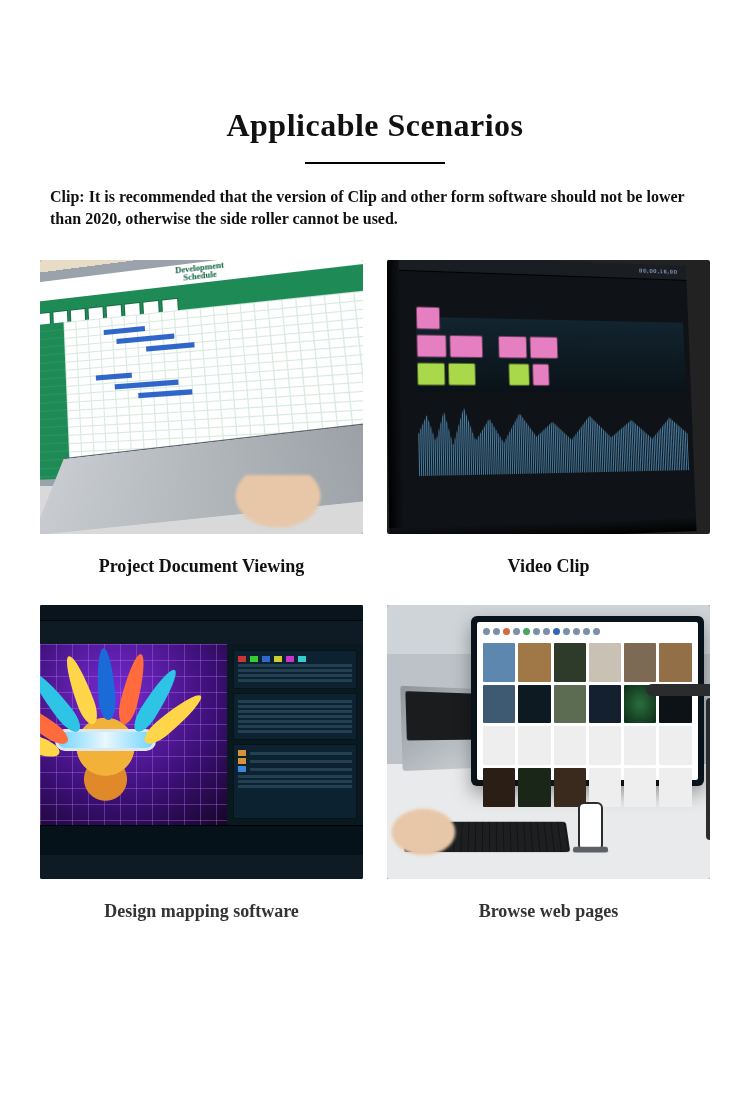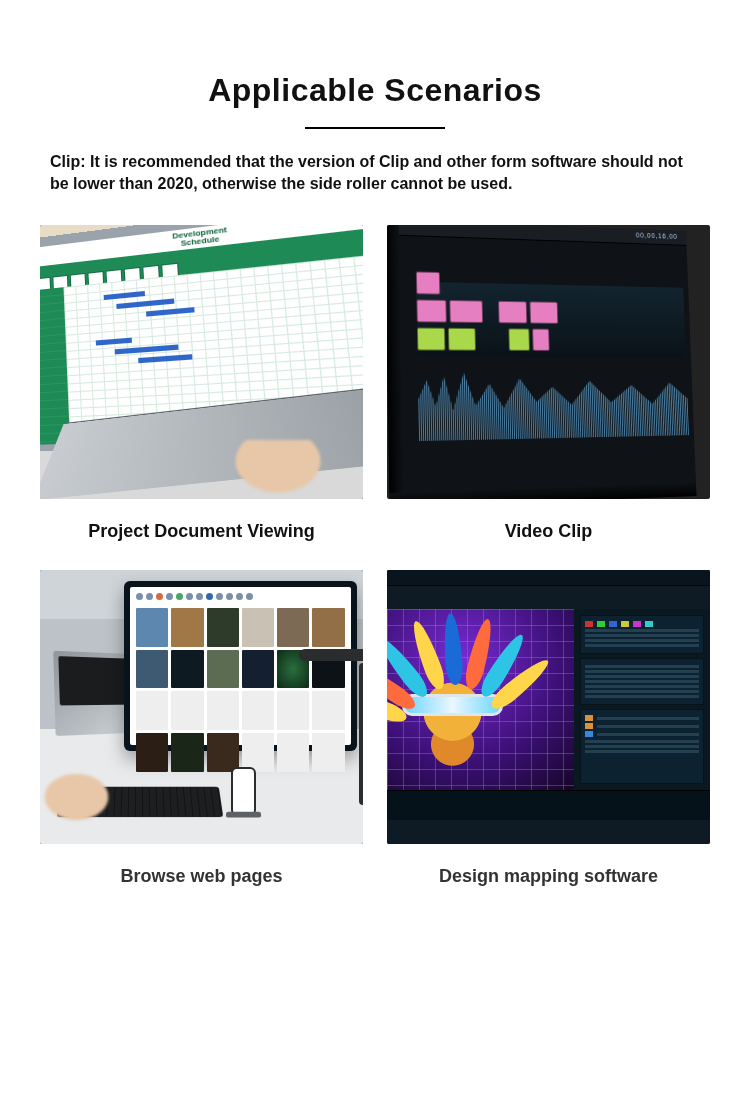--- a/index.html
+++ b/index.html
@@ -4,21 +4,21 @@
 <style>
   * { margin: 0; padding: 0; box-sizing: border-box; }
   body {
     width: 750px;
     height: 1116px;
     background: #fff;
     font-family: Arial, Helvetica, sans-serif;
     color: #111;
     overflow: hidden;
   }
-  .wrap { padding: 72px 40px 30px; }
+  .wrap { padding: 107px 40px 30px; font-family: Liberation Serif, serif; }
   .title {
     text-align: center;
     font-weight: 700;
     font-size: 32px;
     letter-spacing: 0.5px;
   }
   .rule {
     width: 140px;
     height: 0;
     border-bottom: 2px solid #000;
@@ -266,20 +266,84 @@
           <div class="wave"></div>
           <div class="bezel1"></div>
             <div class="bezel2"></div>
         </div>
       </div>
       <div class="caption">Video Clip</div>
     </div>
 
     <div class="card">
       <div class="thumb">
+        <div class="d3d">
+          <div class="d3d-top"></div>
+          <div class="viewport">
+            <div class="head"></div>
+            <div class="visor"></div>
+            <div class="feather" style="left:6%; bottom:40%; background:#ffd54a; transform:rotate(-70deg)"></div>
+            <div class="feather" style="left:10%; bottom:46%; background:#ff6b3d; transform:rotate(-55deg)"></div>
+            <div class="feather" style="left:16%; bottom:52%; background:#2ec4e6; transform:rotate(-38deg)"></div>
+            <div class="feather" style="left:24%; bottom:56%; background:#ffd54a; transform:rotate(-20deg)"></div>
+            <div class="feather" style="left:32%; bottom:58%; background:#1a6bd8; transform:rotate(-4deg)"></div>
+            <div class="feather" style="left:40%; bottom:56%; background:#ff6b3d; transform:rotate(14deg)"></div>
+            <div class="feather" style="left:47%; bottom:52%; background:#2ec4e6; transform:rotate(32deg)"></div>
+            <div class="feather" style="left:52%; bottom:46%; background:#ffd54a; transform:rotate(50deg)"></div>
+          </div>
+          <div class="panel">
+            <div class="blk">
+              <div class="row">
+                  <div class="sw" style="background:#c33"></div>
+                  <div class="sw" style="background:#3c3"></div>
+                  <div class="sw" style="background:#36c"></div>
+                  <div class="sw" style="background:#cc3"></div>
+                  <div class="sw" style="background:#c3c"></div>
+                  <div class="sw" style="background:#3cc"></div>
+                </div>
+              <div class="line"></div>
+                <div class="line"></div>
+                <div class="line"></div>
+                <div class="line"></div>
+            </div>
+            <div class="blk">
+              <div class="line"></div>
+                <div class="line"></div>
+                <div class="line"></div>
+                <div class="line"></div>
+                <div class="line"></div>
+                <div class="line"></div>
+                <div class="line"></div>
+            </div>
+            <div class="blk" style="flex:1">
+              <div class="row">
+                  <div class="sw" style="background:#d8923a"></div>
+                  <div class="line" style="flex:1"></div>
+                </div>
+              <div class="row">
+                  <div class="sw" style="background:#d8923a"></div>
+                  <div class="line" style="flex:1"></div>
+                </div>
+              <div class="row">
+                  <div class="sw" style="background:#3a88d8"></div>
+                  <div class="line" style="flex:1"></div>
+                </div>
+              <div class="line"></div>
+                <div class="line"></div>
+                <div class="line"></div>
+            </div>
+          </div>
+          <div class="d3d-bot"></div>
+        </div>
+      </div>
+      <div class="caption">Design mapping software</div>
+    </div>
+
+    <div class="card">
+      <div class="thumb">
         <div class="desk">
           <div class="lapstand"></div>
           <div class="monitor">
             <div class="moninner">
               <div class="iconrow">
                   <span></span>
                   <span></span>
                   <span></span>
                   <span></span>
                   <span></span>
@@ -321,78 +385,14 @@
           </div>
           <div class="arm"></div>
           <div class="keyboard"></div>
           <div class="phone"></div>
           <div class="handL"></div>
         </div>
       </div>
       <div class="caption">Browse web pages</div>
     </div>
 
-    <div class="card">
-      <div class="thumb">
-        <div class="d3d">
-          <div class="d3d-top"></div>
-          <div class="viewport">
-            <div class="head"></div>
-            <div class="visor"></div>
-            <div class="feather" style="left:6%; bottom:40%; background:#ffd54a; transform:rotate(-70deg)"></div>
-            <div class="feather" style="left:10%; bottom:46%; background:#ff6b3d; transform:rotate(-55deg)"></div>
-            <div class="feather" style="left:16%; bottom:52%; background:#2ec4e6; transform:rotate(-38deg)"></div>
-            <div class="feather" style="left:24%; bottom:56%; background:#ffd54a; transform:rotate(-20deg)"></div>
-            <div class="feather" style="left:32%; bottom:58%; background:#1a6bd8; transform:rotate(-4deg)"></div>
-            <div class="feather" style="left:40%; bottom:56%; background:#ff6b3d; transform:rotate(14deg)"></div>
-            <div class="feather" style="left:47%; bottom:52%; background:#2ec4e6; transform:rotate(32deg)"></div>
-            <div class="feather" style="left:52%; bottom:46%; background:#ffd54a; transform:rotate(50deg)"></div>
-          </div>
-          <div class="panel">
-            <div class="blk">
-              <div class="row">
-                  <div class="sw" style="background:#c33"></div>
-                  <div class="sw" style="background:#3c3"></div>
-                  <div class="sw" style="background:#36c"></div>
-                  <div class="sw" style="background:#cc3"></div>
-                  <div class="sw" style="background:#c3c"></div>
-                  <div class="sw" style="background:#3cc"></div>
-                </div>
-              <div class="line"></div>
-                <div class="line"></div>
-                <div class="line"></div>
-                <div class="line"></div>
-            </div>
-            <div class="blk">
-              <div class="line"></div>
-                <div class="line"></div>
-                <div class="line"></div>
-                <div class="line"></div>
-                <div class="line"></div>
-                <div class="line"></div>
-                <div class="line"></div>
-            </div>
-            <div class="blk" style="flex:1">
-              <div class="row">
-                  <div class="sw" style="background:#d8923a"></div>
-                  <div class="line" style="flex:1"></div>
-                </div>
-              <div class="row">
-                  <div class="sw" style="background:#d8923a"></div>
-                  <div class="line" style="flex:1"></div>
-                </div>
-              <div class="row">
-                  <div class="sw" style="background:#3a88d8"></div>
-                  <div class="line" style="flex:1"></div>
-                </div>
-              <div class="line"></div>
-                <div class="line"></div>
-                <div class="line"></div>
-            </div>
-          </div>
-          <div class="d3d-bot"></div>
-        </div>
-      </div>
-      <div class="caption">Design mapping software</div>
-    </div>
-
   </div>
 </div>
 
 </body></html>

